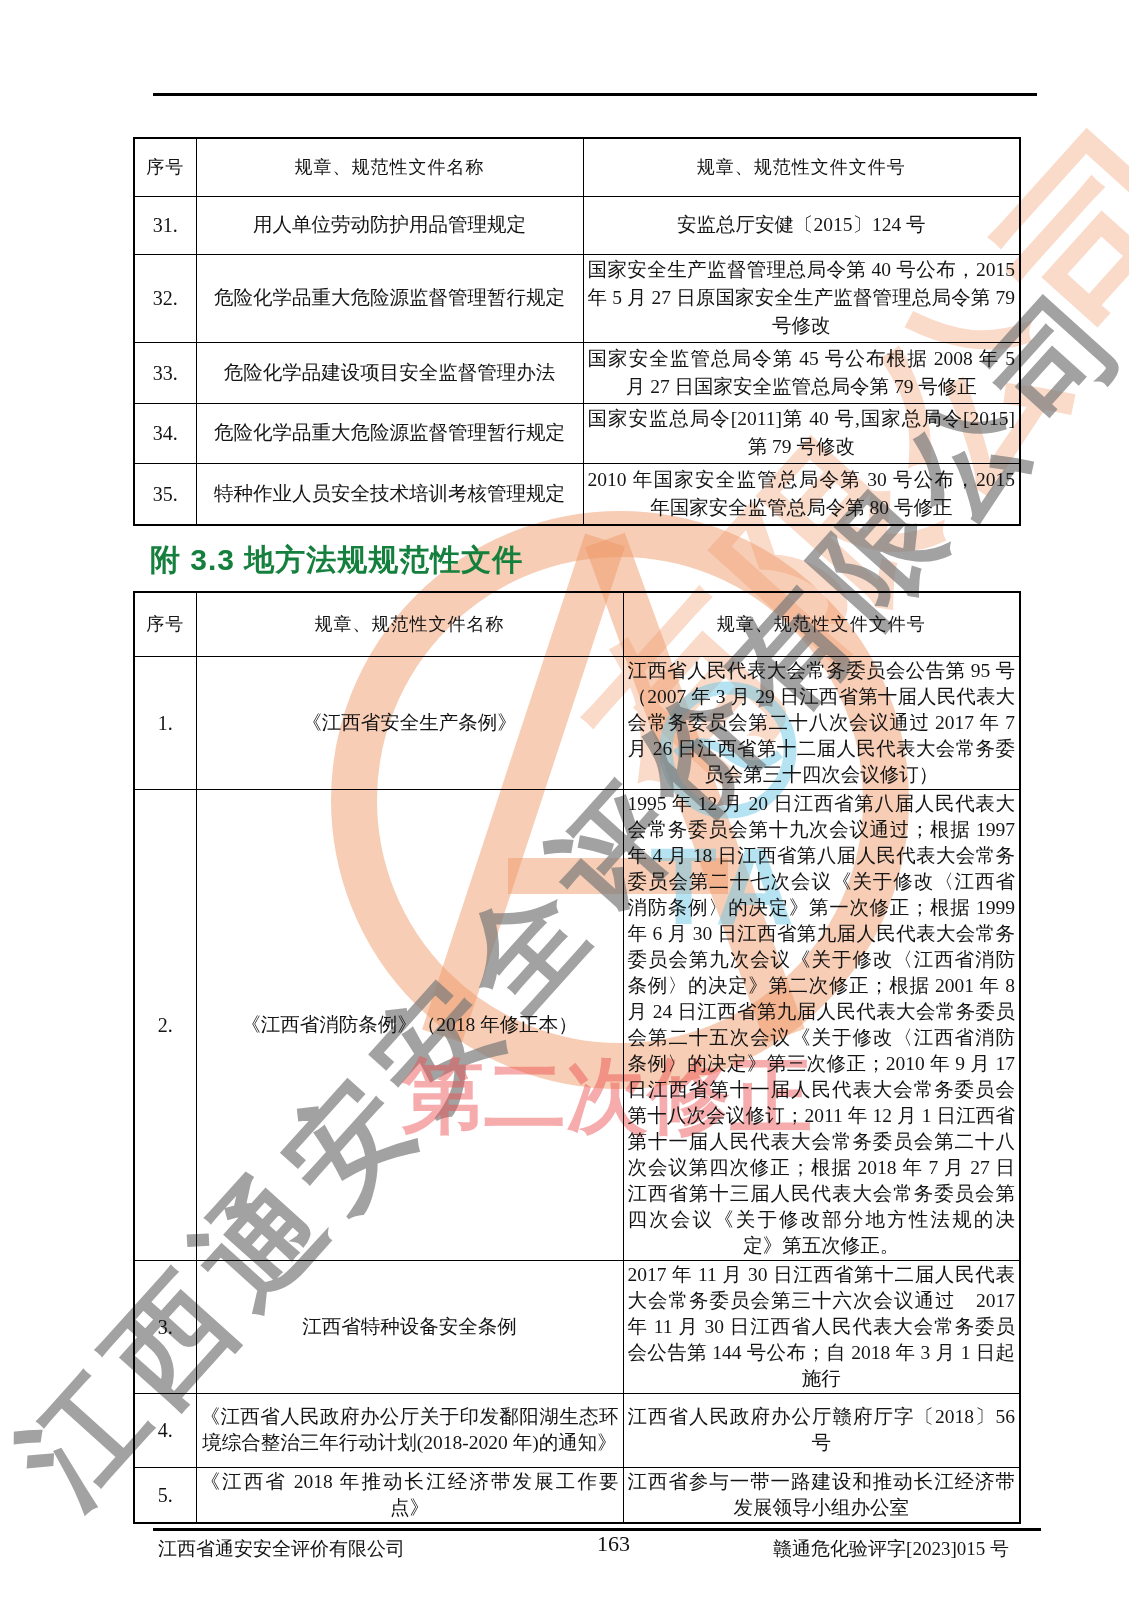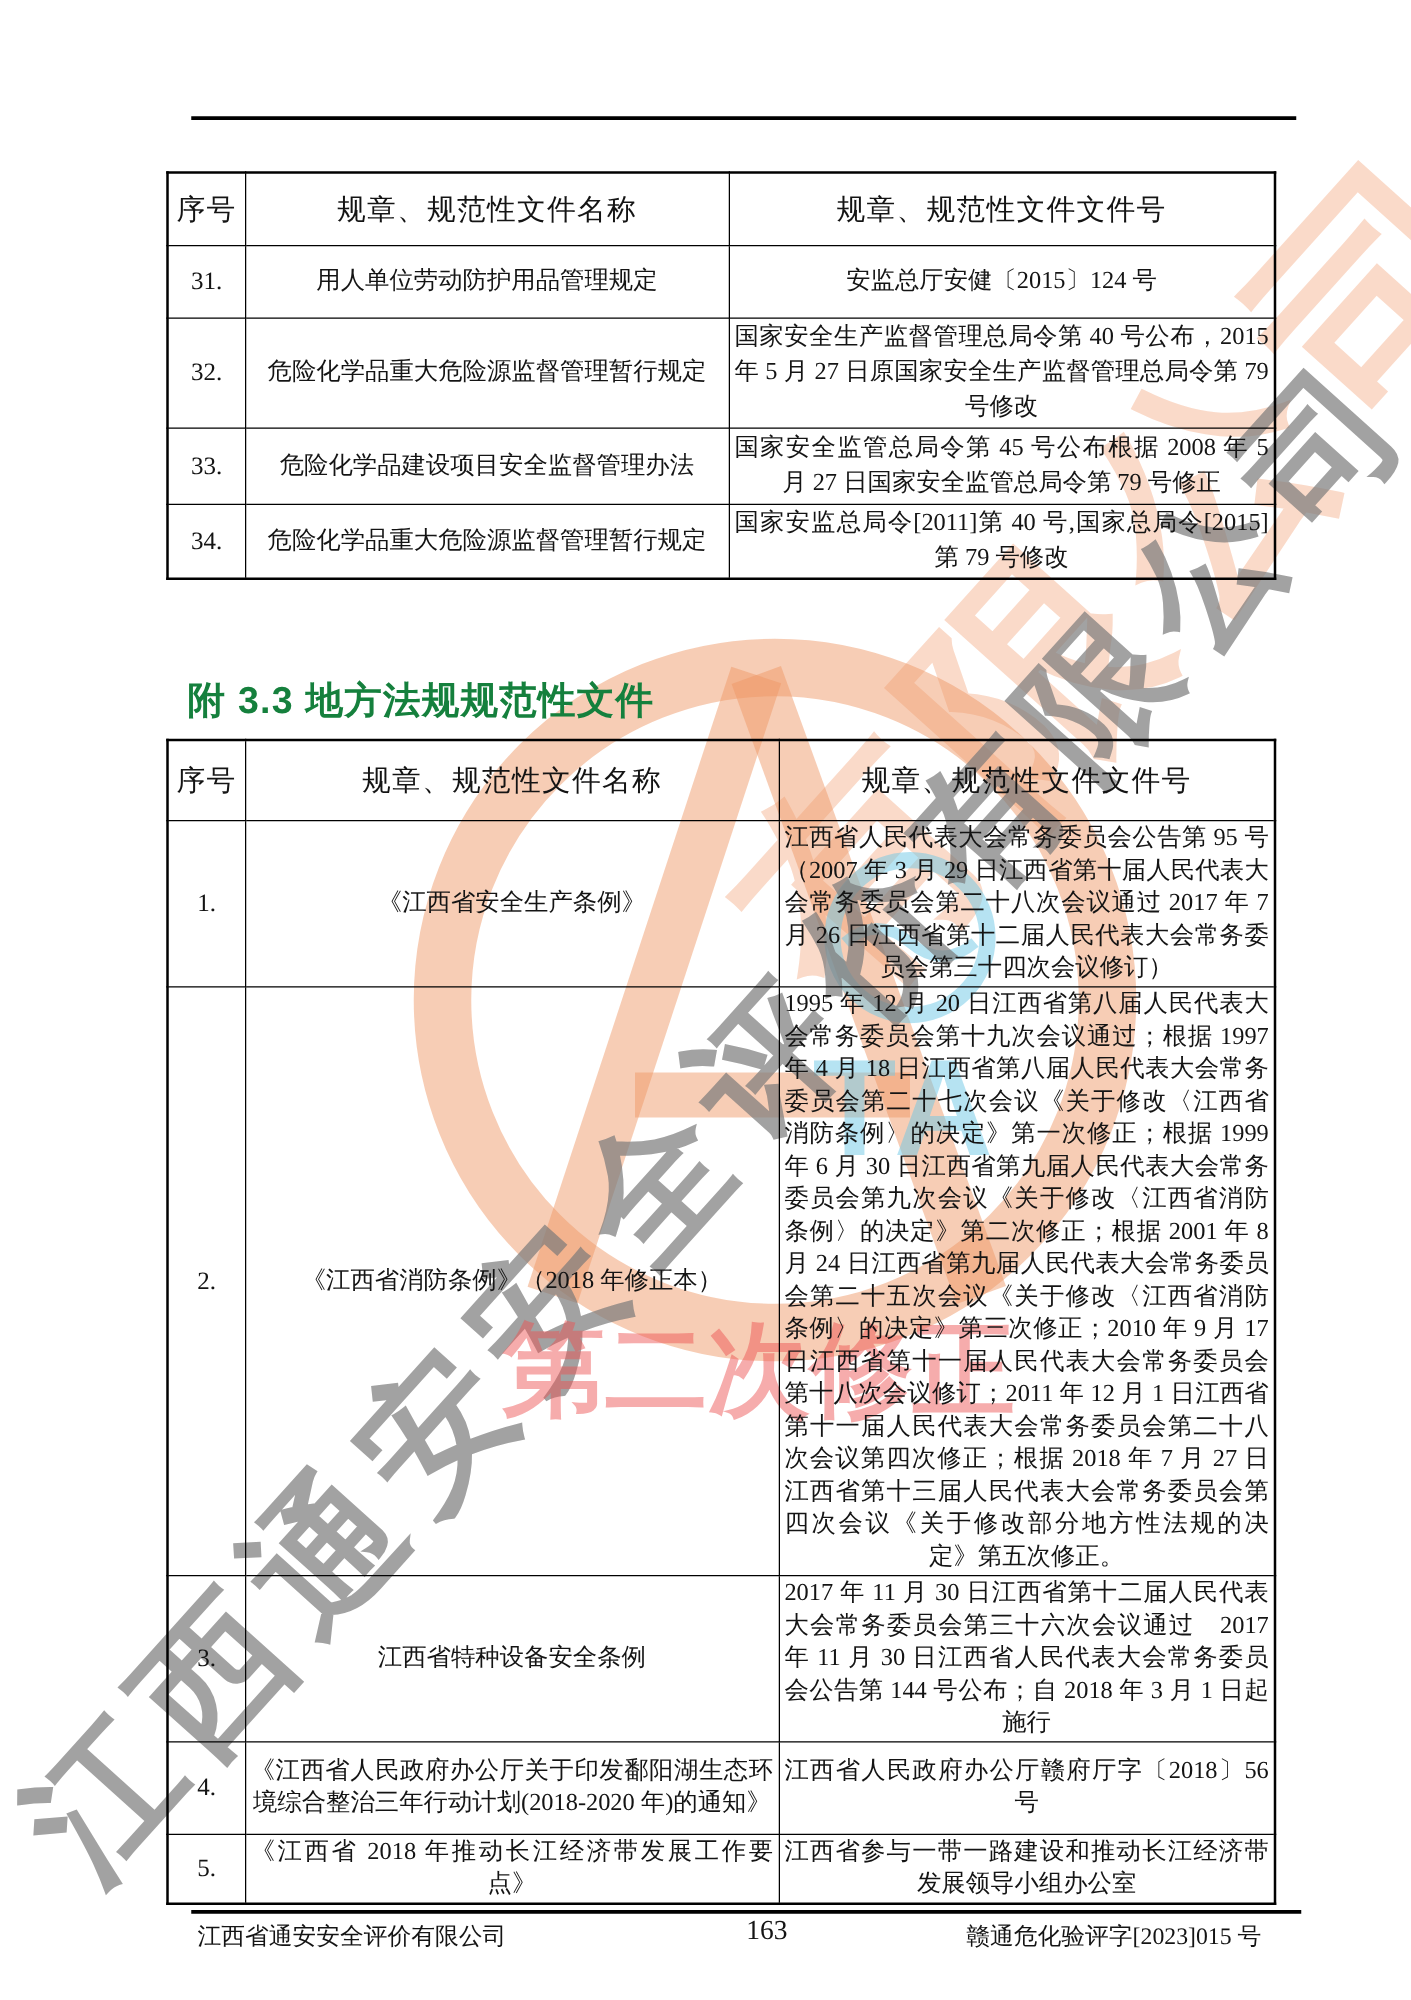--- a/index.html
+++ b/index.html
@@ -38,21 +38,21 @@
   table.reg {
     position:absolute; border-collapse:collapse; table-layout:fixed;
     border:2px solid #000; background:transparent;
   }
   table.reg td, table.reg th {
     border:1px solid #000; vertical-align:middle;
     font-weight:normal; padding:1px 4px; overflow:hidden;
   }
   #table1 { left:133px; top:137px; width:886px; }
   #table2 { left:133px; top:591px; width:886px; }
-  th.hcell { font-size:23px; letter-spacing:1px; text-align:center; }
+  th.hcell { font-size:18px; letter-spacing:1px; text-align:center; }
   td.c-no  { font-size:20px; text-align:center; }
   td.jc    { font-size:19.5px; text-align:justify; text-align-last:center; }
   #table1 td { line-height:28px;margin-left:24px; }
   #table2 td { line-height:26px; }
   .section-heading {
     position:absolute; left:150px; top:540px;
     font-family:"Liberation Sans","DejaVu Sans",sans-serif;
     font-weight:bold; font-size:30px; letter-spacing:1px; color:#15803d;
   }
   .footer-company { position:absolute; left:158px; top:1536px; font-size:19px; }
@@ -117,20 +117,25 @@
       <tr style="height:61px">
         <td class="c-no">33.</td>
         <td class="jc">危险化学品建设项目安全监督管理办法</td>
         <td class="jc">国家安全监管总局令第 45 号公布根据 2008 年 5 月 27 日国家安全监管总局令第 79 号修正</td>
       </tr>
       <tr style="height:60px">
         <td class="c-no">34.</td>
         <td class="jc">危险化学品重大危险源监督管理暂行规定</td>
         <td class="jc">国家安监总局令[2011]第 40 号,国家总局令[2015]第 79 号修改</td>
       </tr>
+      <tr style="height:62px">
+        <td class="c-no">35.</td>
+        <td class="jc">特种作业人员安全技术培训考核管理规定</td>
+        <td class="jc">2010 年国家安全监管总局令第 30 号公布，2015 年国家安全监管总局令第 80 号修正</td>
+      </tr>
     </tbody>
       </table>
 
     <div class="section-heading">附 3.3 地方法规规范性文件</div>
 
     <table class="reg" id="table2">
       <colgroup>
           <col style="width:62px">
           <col style="width:427px">
           <col style="width:397px">

